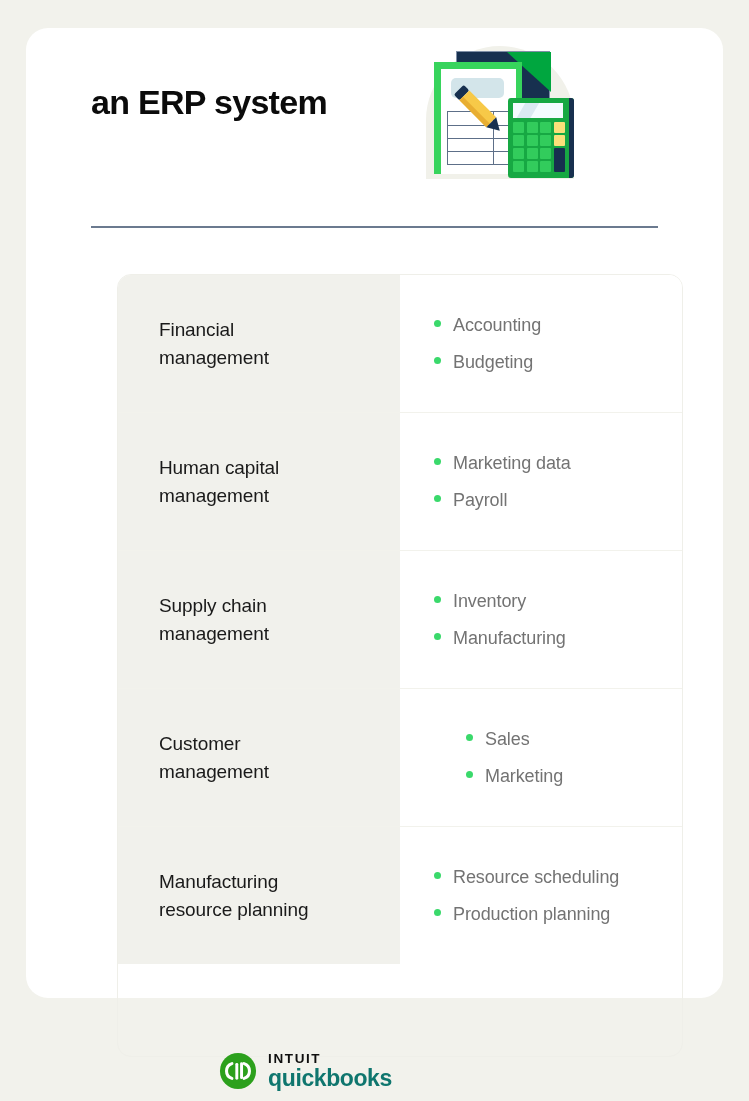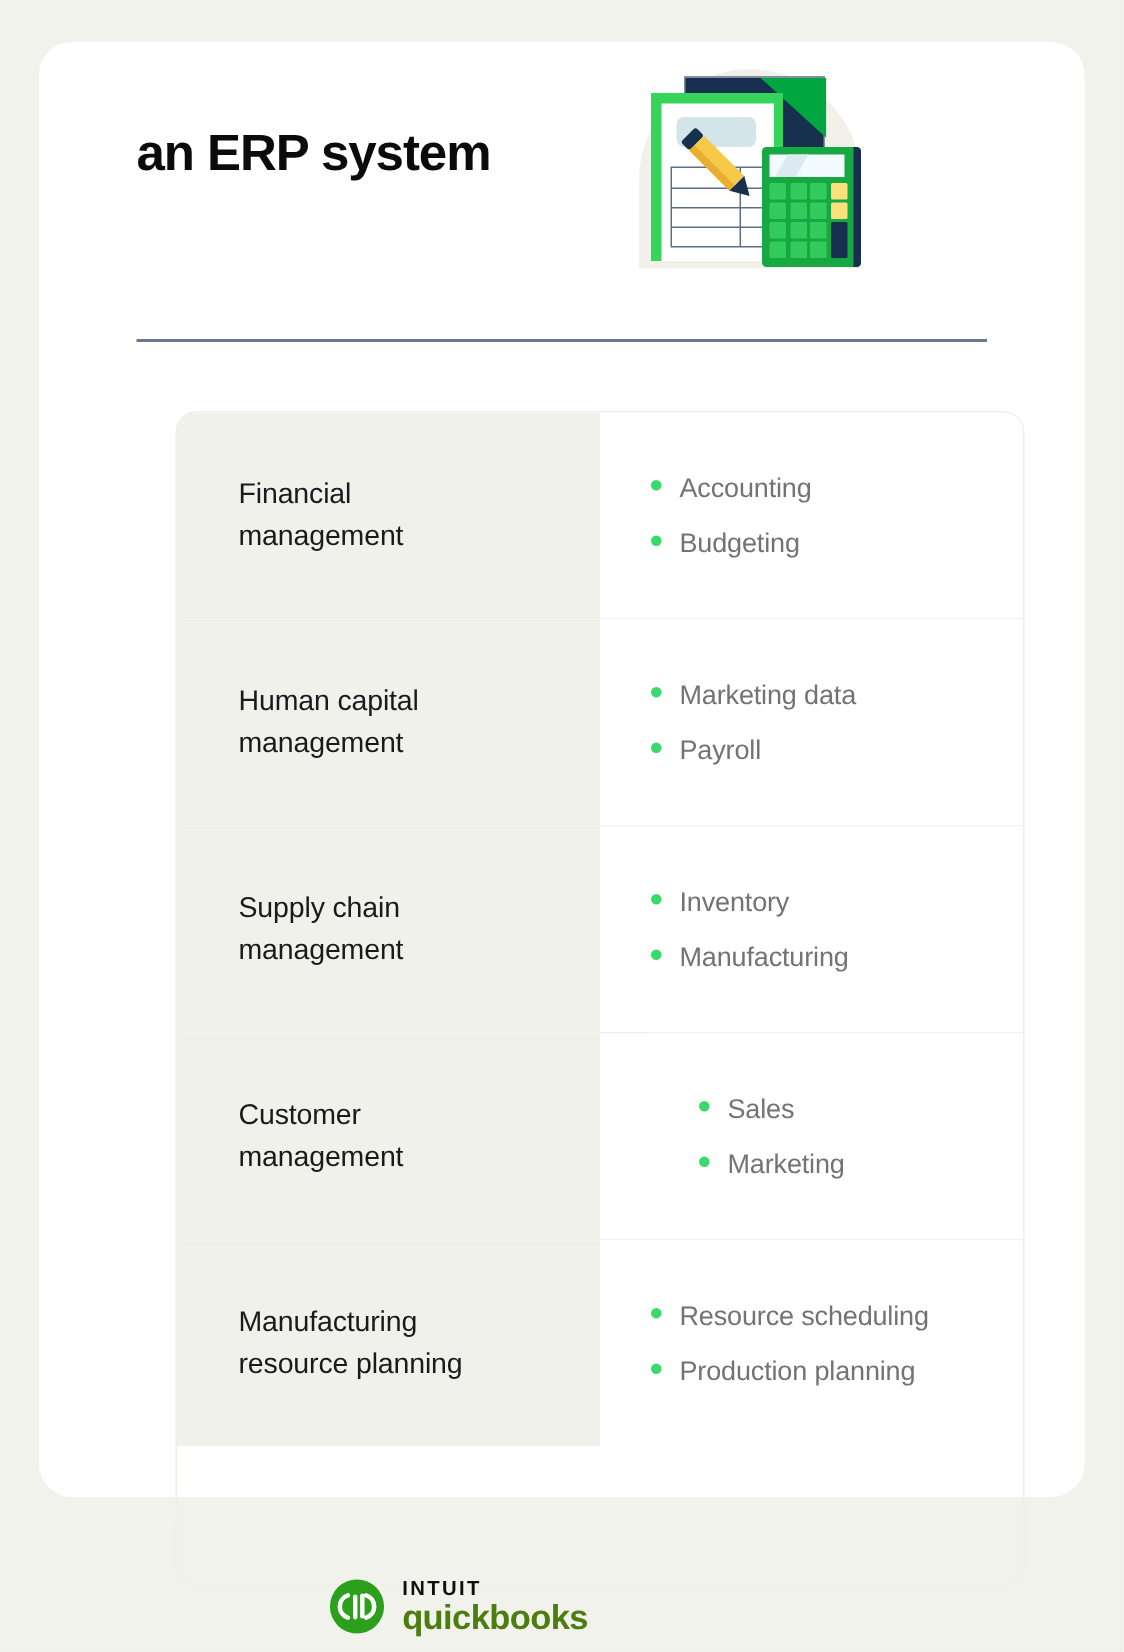--- a/index.html
+++ b/index.html
@@ -302,21 +302,21 @@
     font-size: 13.5px;
     font-weight: bold;
     letter-spacing: 1.6px;
     color: #0f0f0f;
     line-height: 15px;
   }
   .logo-qb {
     font-size: 23px;
     font-weight: bold;
     letter-spacing: -0.4px;
-    color: #4d7c0f;
+    color: #0f766e;
     line-height: 25px;
   }
 </style>
 </head>
 <body>
 
 <div class="page">
   <div class="card">
 
     <div class="header">

